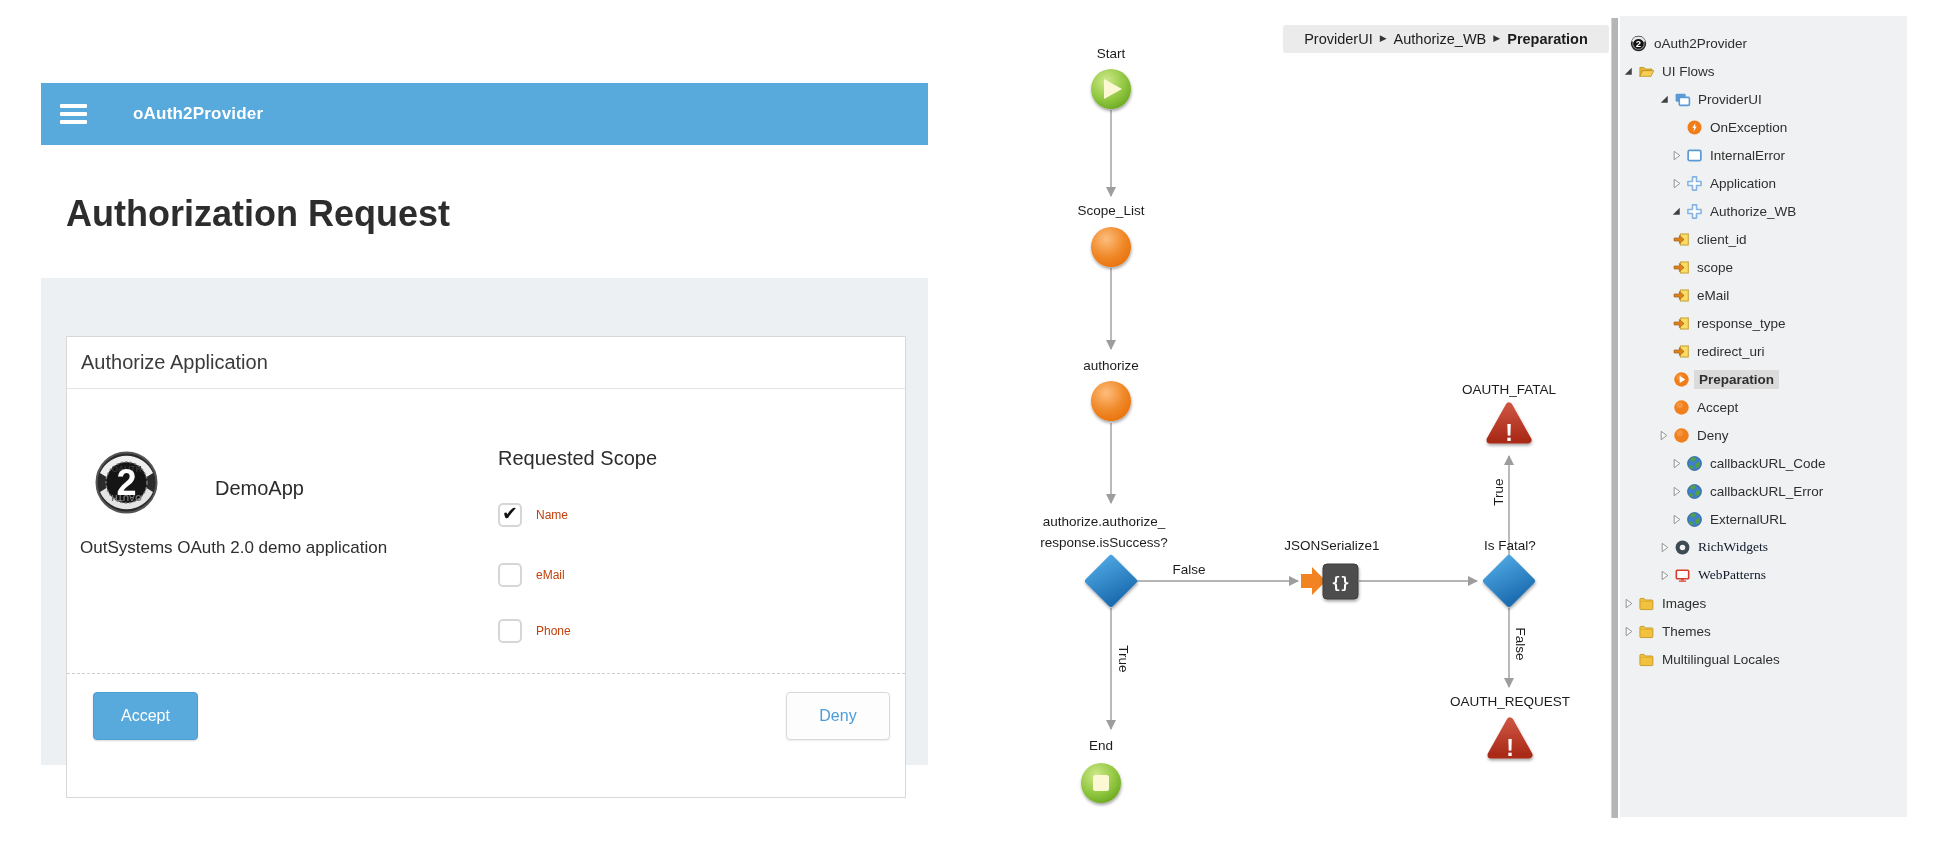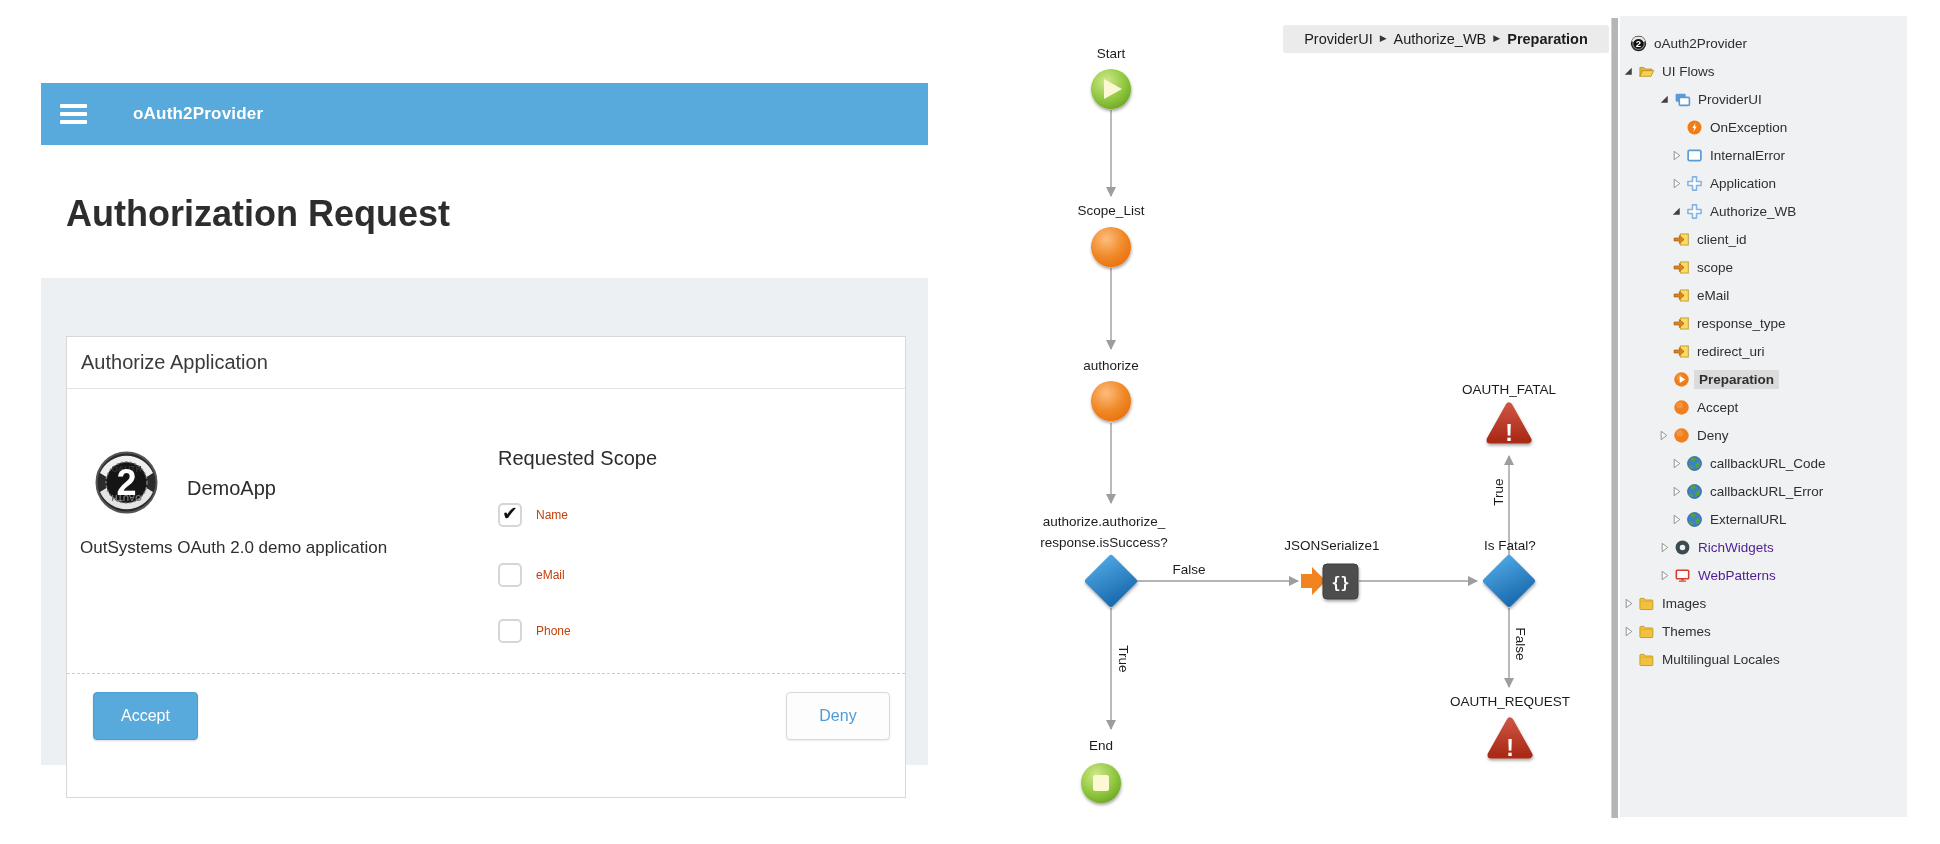--- a/index.html
+++ b/index.html
@@ -13,21 +13,21 @@
   .hamburger{width:27px;height:20px;display:flex;flex-direction:column;justify-content:space-between;cursor:pointer;}
   .hamburger span{display:block;height:4px;background:#fff;border-radius:1px;}
   .appbar-title{margin-left:46px;color:#fff;font-size:17px;font-weight:700;letter-spacing:.2px;}
   .page-title{position:absolute;left:66px;top:192px;font-size:36px;line-height:44px;font-weight:700;color:#2d2d2d;margin:0;}
   .panel{position:absolute;left:41px;top:278px;width:887px;height:487px;background:#edf0f3;}
   .card{position:absolute;left:66px;top:308px;width:840px;height:462px;background:#fff;
     border:1px solid #d8d8d8;box-sizing:border-box;margin-top:28px;}
   .card-header{height:51px;line-height:51px;padding-left:14px;font-size:20px;color:#3b3b3b;border-bottom:1px solid #e4e4e4;}
   .card-body{position:relative;height:284px;}
   .app-logo{position:absolute;left:28px;top:62px;width:63px;height:63px;}
-  .app-name{position:absolute;left:120px;top:88px;font-size:20px;color:#2c2c2c;}
+  .app-name{position:absolute;left:148px;top:88px;font-size:20px;color:#2c2c2c;}
   .app-desc{position:absolute;left:13px;top:149px;font-size:17px;color:#2e2e2e;}
   .scope-title{position:absolute;left:431px;top:58px;font-size:20px;color:#2c2c2c;text-align:right;}
   .scope-row{position:absolute;left:431px;display:flex;align-items:center;cursor:pointer;}
   .scope-row.r0{top:114px}.scope-row.r1{top:174px}.scope-row.r2{top:230px}
   .checkbox{width:24px;height:24px;border:2px solid #d6d6d6;border-radius:5px;background:#fff;
     display:flex;align-items:center;justify-content:center;box-sizing:border-box;}
   .checkbox .tick{visibility:hidden;font-size:19px;line-height:1;color:#111;font-weight:700;margin-top:-3px;}
   .checkbox.checked .tick{visibility:visible;}
   .scope-label{margin-left:14px;font-size:12px;color:#c2410c;}
   .card-footer{position:absolute;left:0;right:0;top:336px;height:79px;border-top:1px dashed #cdcdcd;}
@@ -44,21 +44,21 @@
   
   .vdivider{position:absolute;left:1611px;top:18px;width:7px;height:800px;background:#b5b5b5;border-left:1px solid #d2d2d2;box-sizing:border-box;}
   .tree-panel{position:absolute;left:1620px;top:16px;width:287px;height:801px;background:#f0f1f2;
     padding-top:13px;box-sizing:border-box;overflow:hidden;}
   .trow{display:flex;align-items:center;height:28px;cursor:pointer;}
   .trow.d0{padding-left:8px}.trow.d1{}.trow.d2{padding-left:36px}
   .trow.d3{padding-left:48px}.trow.d4{padding-left:35px}
   .exp{width:16px;height:14px;flex:none;display:flex;align-items:center;justify-content:center;}
   .ticon{width:17px;height:17px;flex:none;margin-left:2px;}
   .tlabel{margin-left:7px;font-size:13.5px;color:#2f2f2f;white-space:nowrap;}
-  .trow.muted .tlabel{color:#4c1d95;}
+  .trow.muted .tlabel{color:#0f172a;font-family:Liberation Serif, serif;}
   .tlabel.sel{background:#dbdbdb;font-weight:700;padding:2px 5px;margin-left:4px;}
   
   .flow-svg{position:absolute;left:930px;top:0;}
   .flow-svg text{font-family:"Liberation Sans","DejaVu Sans",sans-serif;font-size:13.5px;fill:#1c1c1c;}
   .edge{stroke:#9d9d9d;stroke-width:1.4;fill:none;}
   .hidden-defs{position:absolute;width:0;height:0;overflow:hidden;}
 </style>
 </head>
 <body>
 

